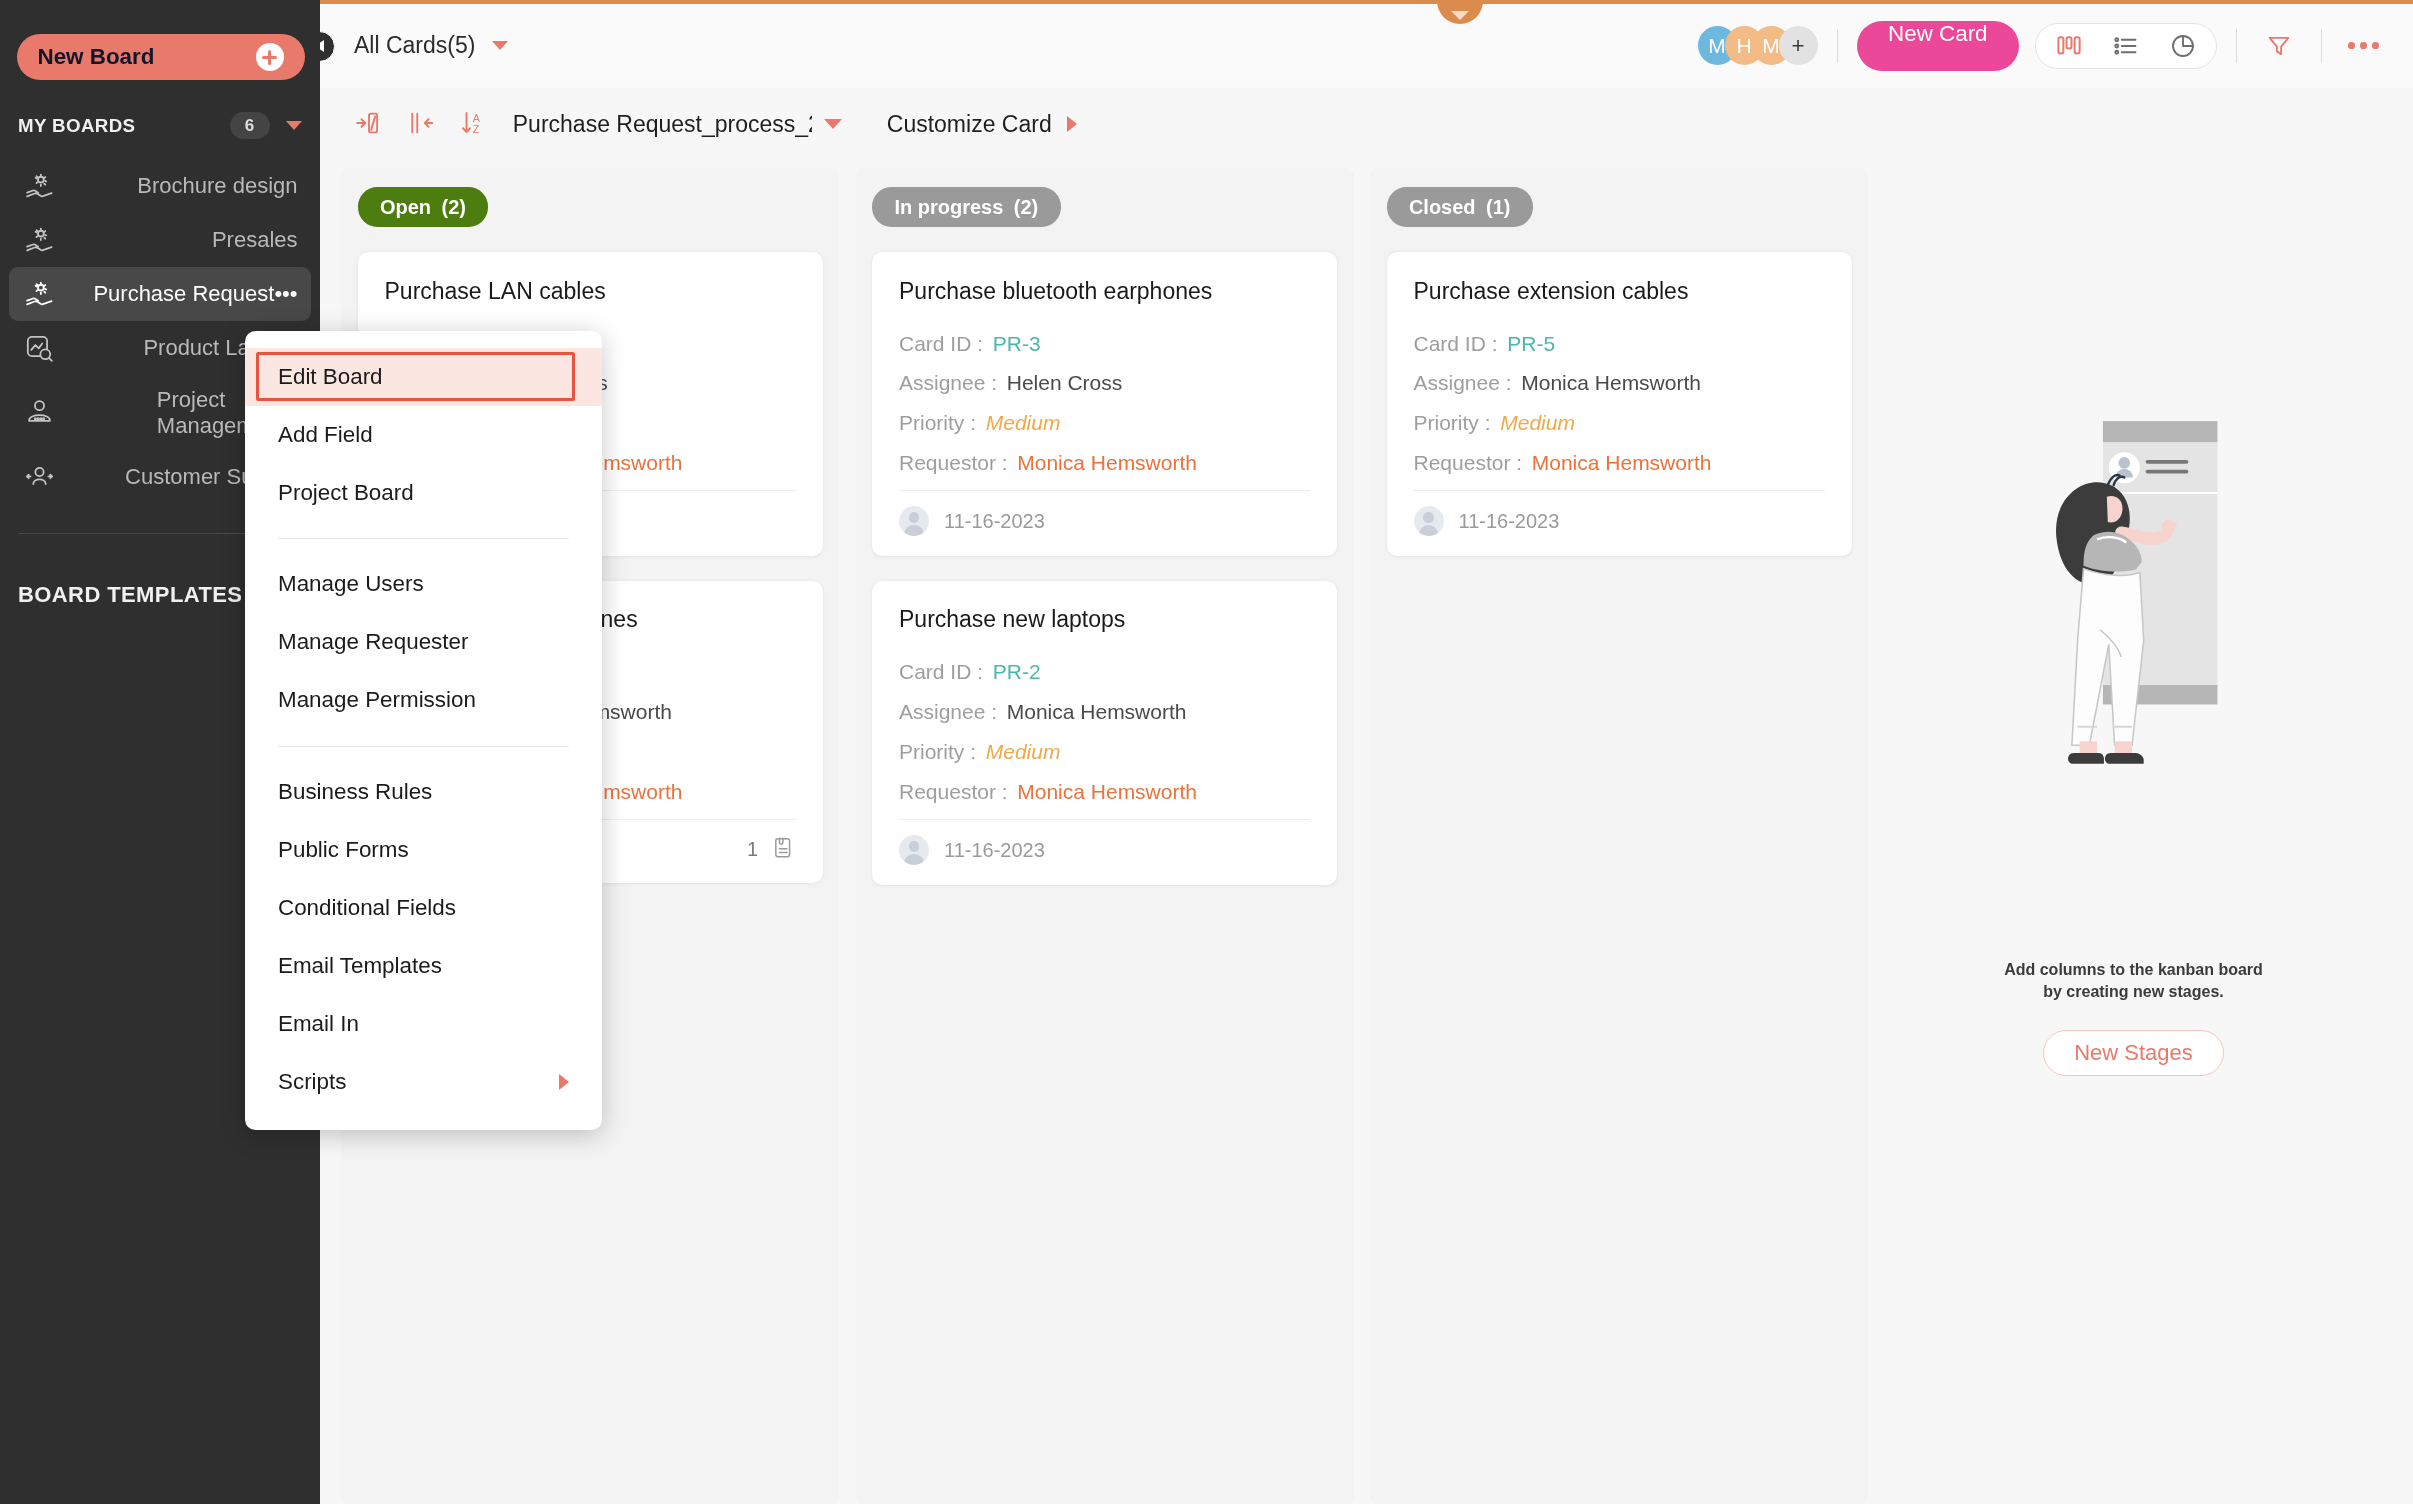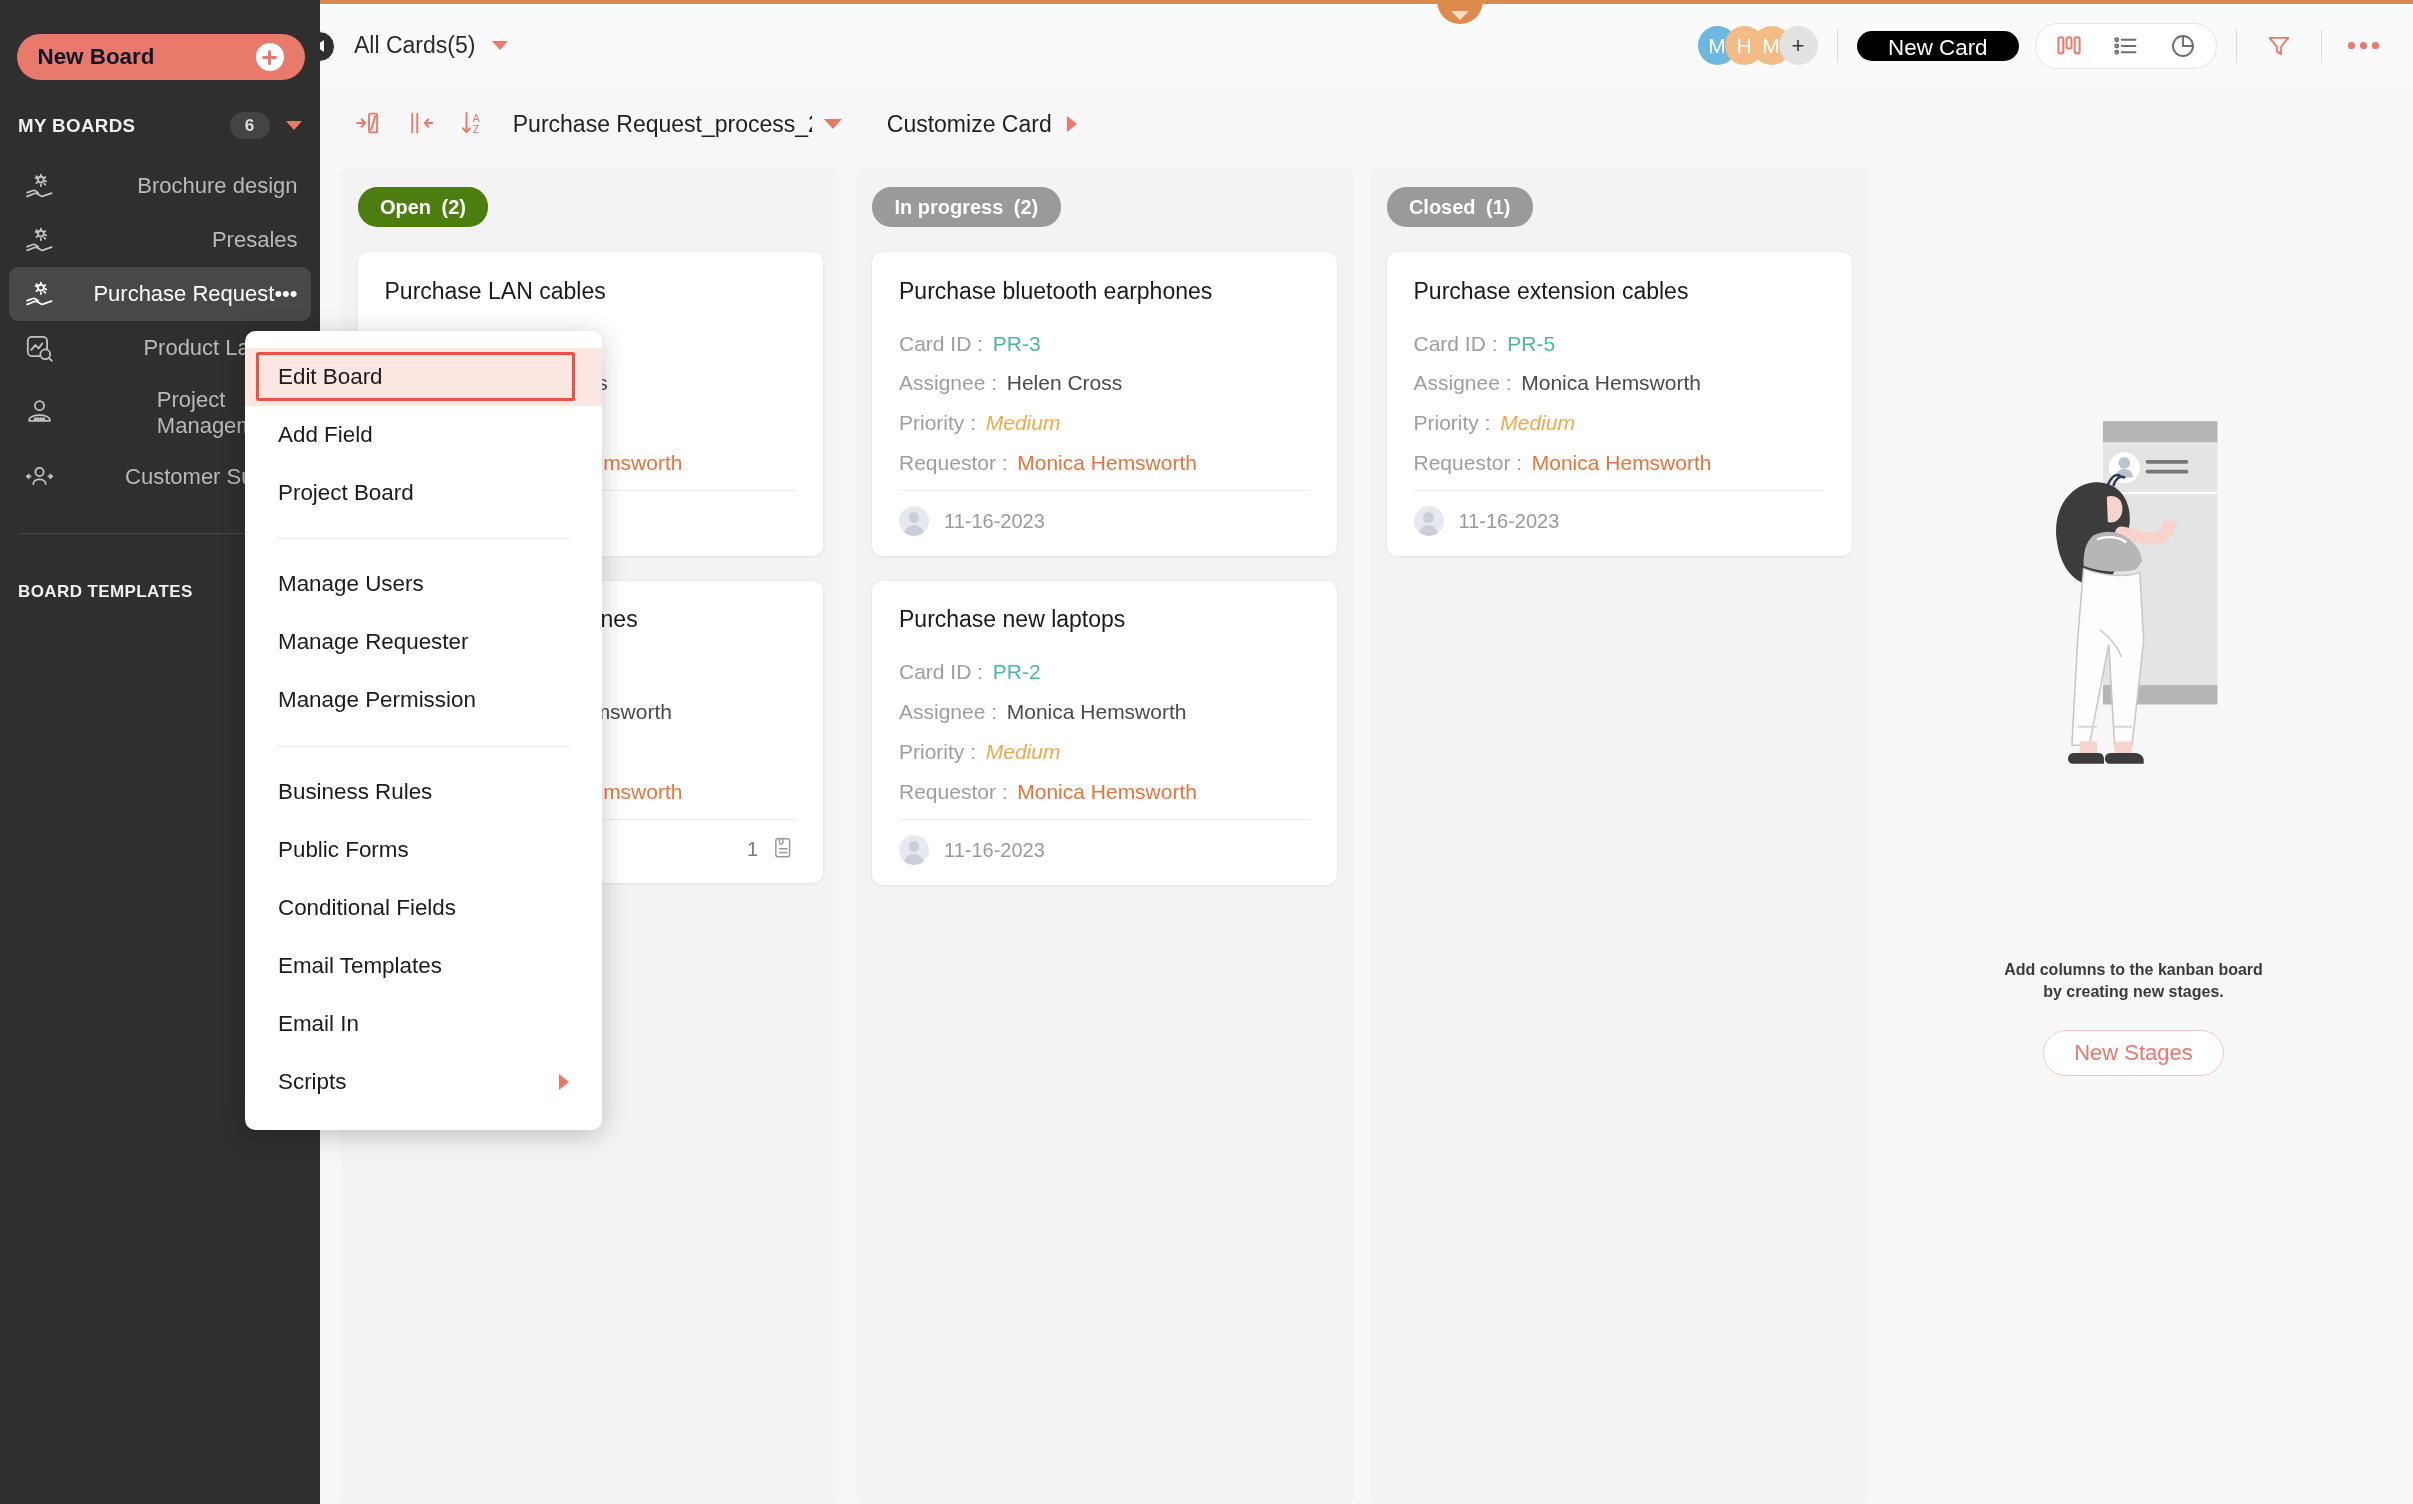--- a/index.html
+++ b/index.html
@@ -57,21 +57,21 @@
   }
   .board-item.multiline { height: 75px; }
   .board-item.active { background: #484848; color: #ffffff; }
   .board-item .bi-icon { width: 33px; height: 33px; flex: 0 0 33px; }
   .board-item .bi-label { white-space: pre-line; line-height: 1.16; }
 
   .sb-divider {
     position: absolute; left: 19.4px; top: 533px; width: 284px;
     height: 0.7px; background: #4a4a4a;
   }
-  .section-head.templates { top: 582px; font-size: 17px; }
+  .section-head.templates { top: 582px; font-size: 22px; }
 
   
   .main { flex: 1; position: relative; background: #f7f7f7; height: 1505px; }
   .orange-topline {
     position: absolute; left: 0; top: 0; width: 100%; height: 3.7px;
     background: #dd8a4d; z-index: 3;
   }
   .orange-tab {
     position: absolute; left: 1117px; top: 0px; width: 46px; height: 24px;
     background: #dd8a4d; border-radius: 0 0 25.4px 25.4px; z-index: 4;
@@ -114,22 +114,22 @@
   .av {
     width: 39px; height: 39px; border-radius: 50%;
     display: flex; align-items: center; justify-content: center;
     color: #fff; font-size: 21px; margin-left: -12px;
     border: 0; cursor: pointer;
   }
   .av:first-child { margin-left: 0; }
   .av.plus { background: #e2e2e2; color: #3a3a3a; font-size: 22.4px; }
   .vdiv { width: 0.7px; height: 34px; background: #dcdcdc; margin: 0 19.4px; }
   .new-card-btn {
-    background: #000000; color: #fff; border-radius: 25.4px;
-    padding: 0 31px; height: 30px; display: flex; align-items: flex-end;
+    background: #ec4899; color: #fff; border-radius: 25.4px;
+    padding: 0 31px; height: 50px; display: flex; align-items: flex-start;
     font-size: 22.4px; cursor: pointer;
   }
   .view-group {
     margin-left: 16.5px; display: flex; align-items: center;
     border: 0.7px solid #e4e4e4; border-radius: 25.4px; height: 46px;
     background: #fff; padding: 0 7.5px; gap: 6px;
   }
   .view-ico {
     width: 51px; height: 39px; display: flex; align-items: center;
     justify-content: center; cursor: pointer;

